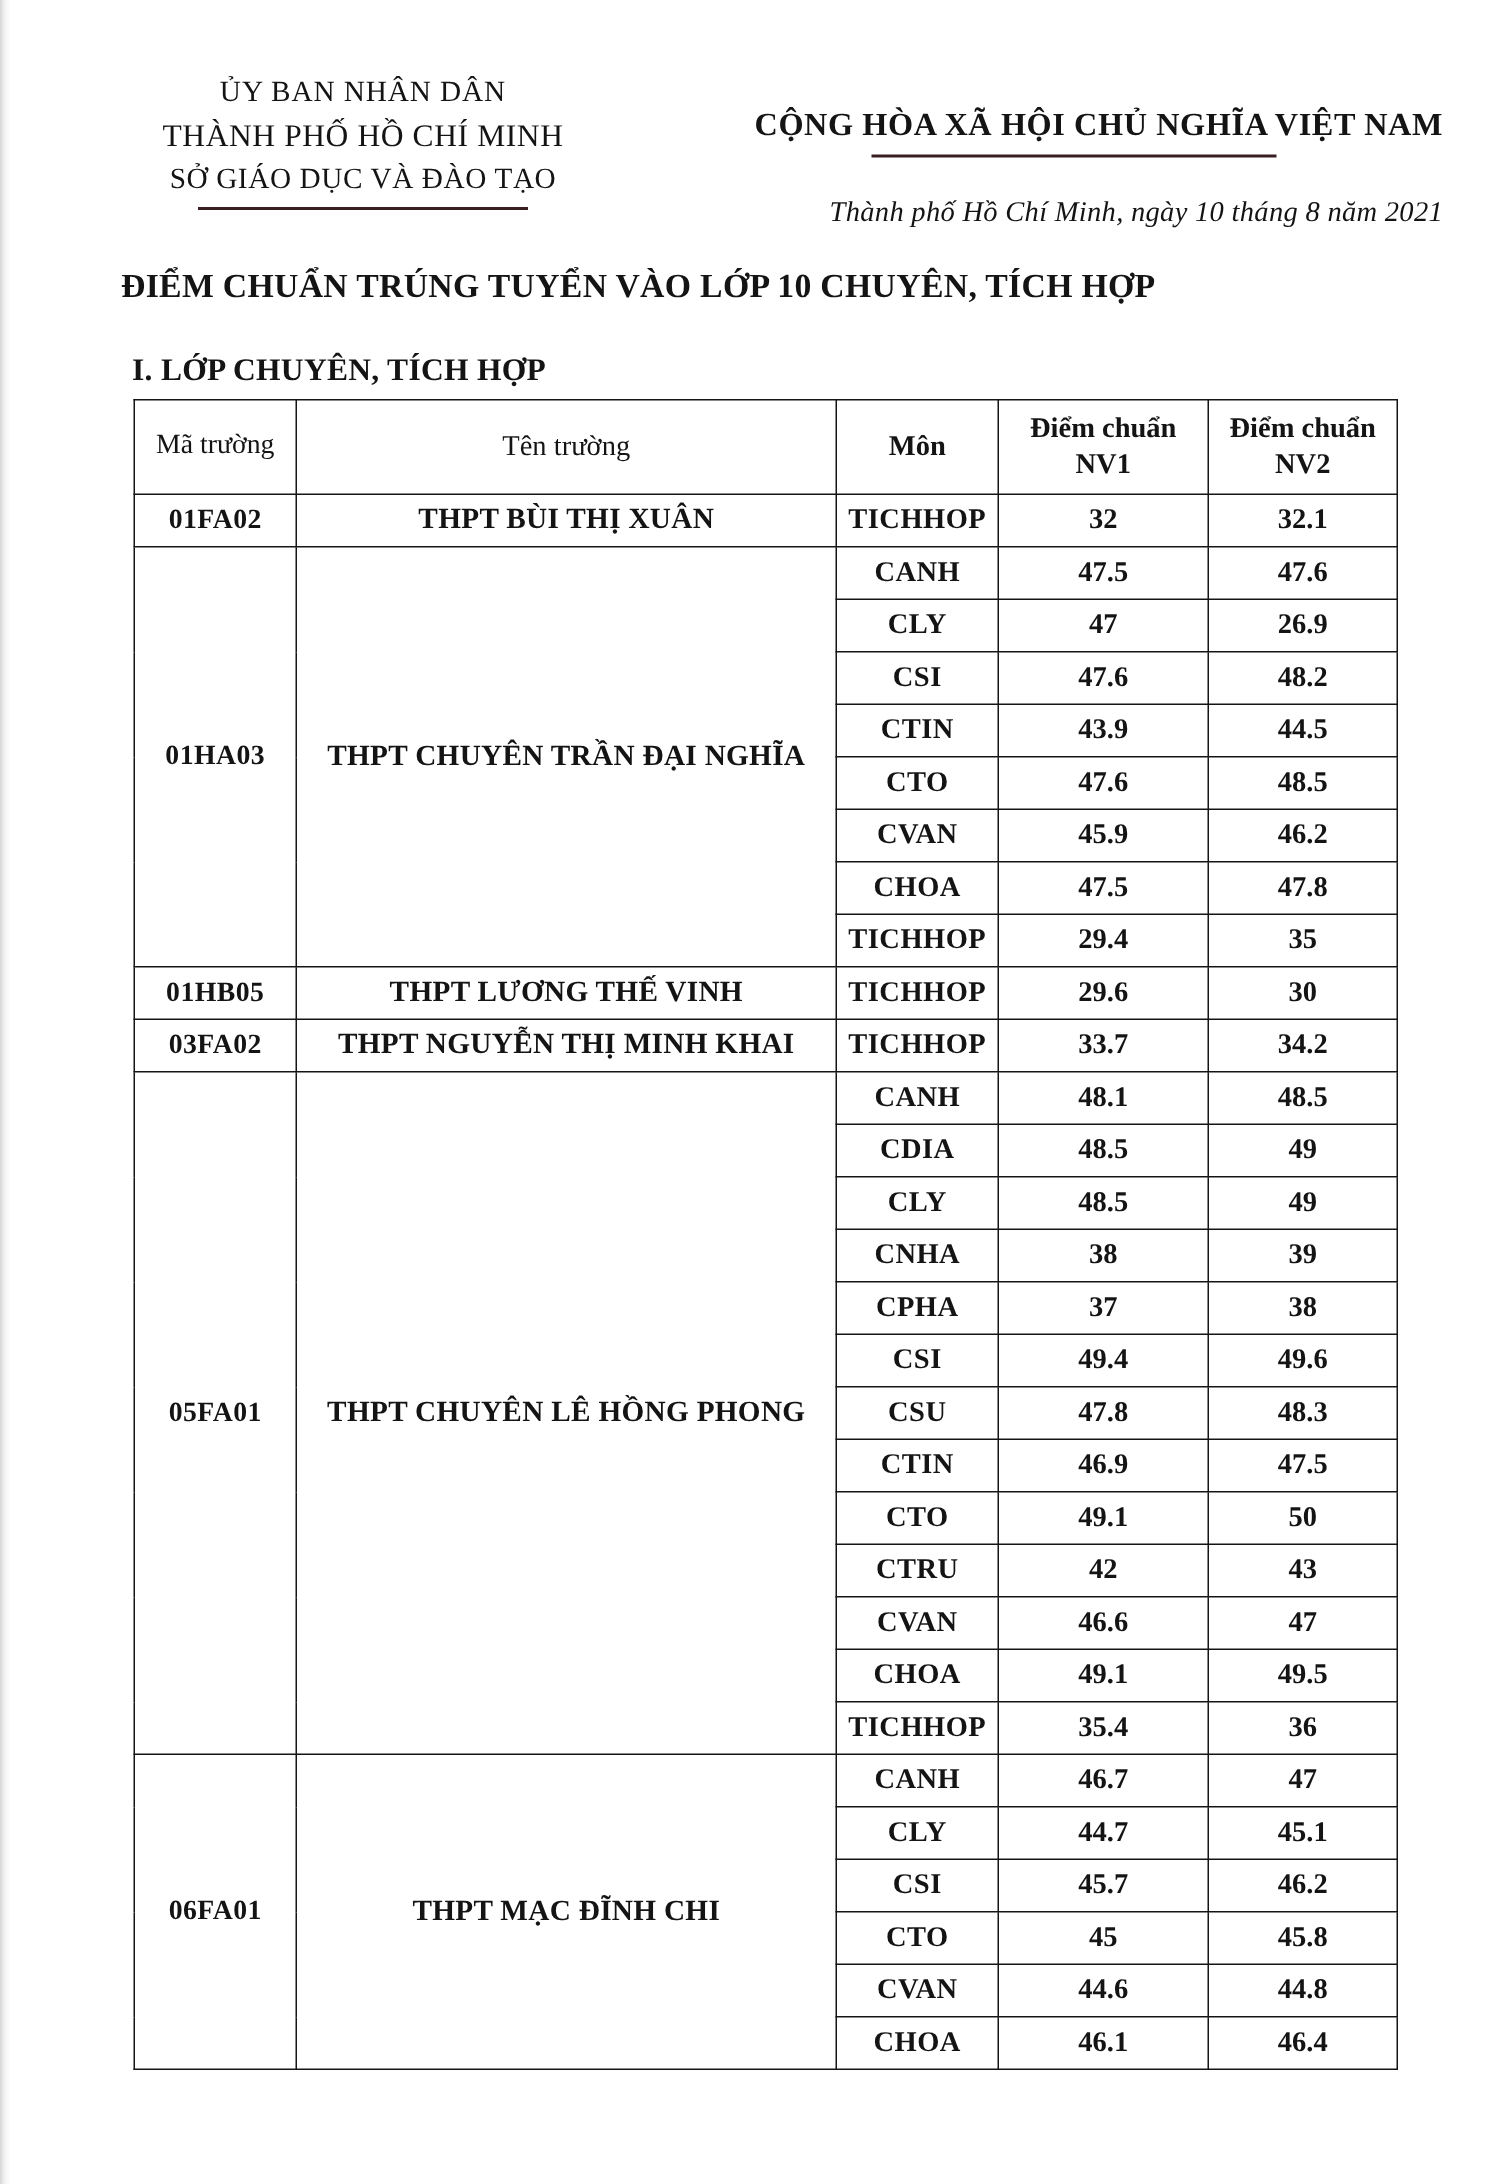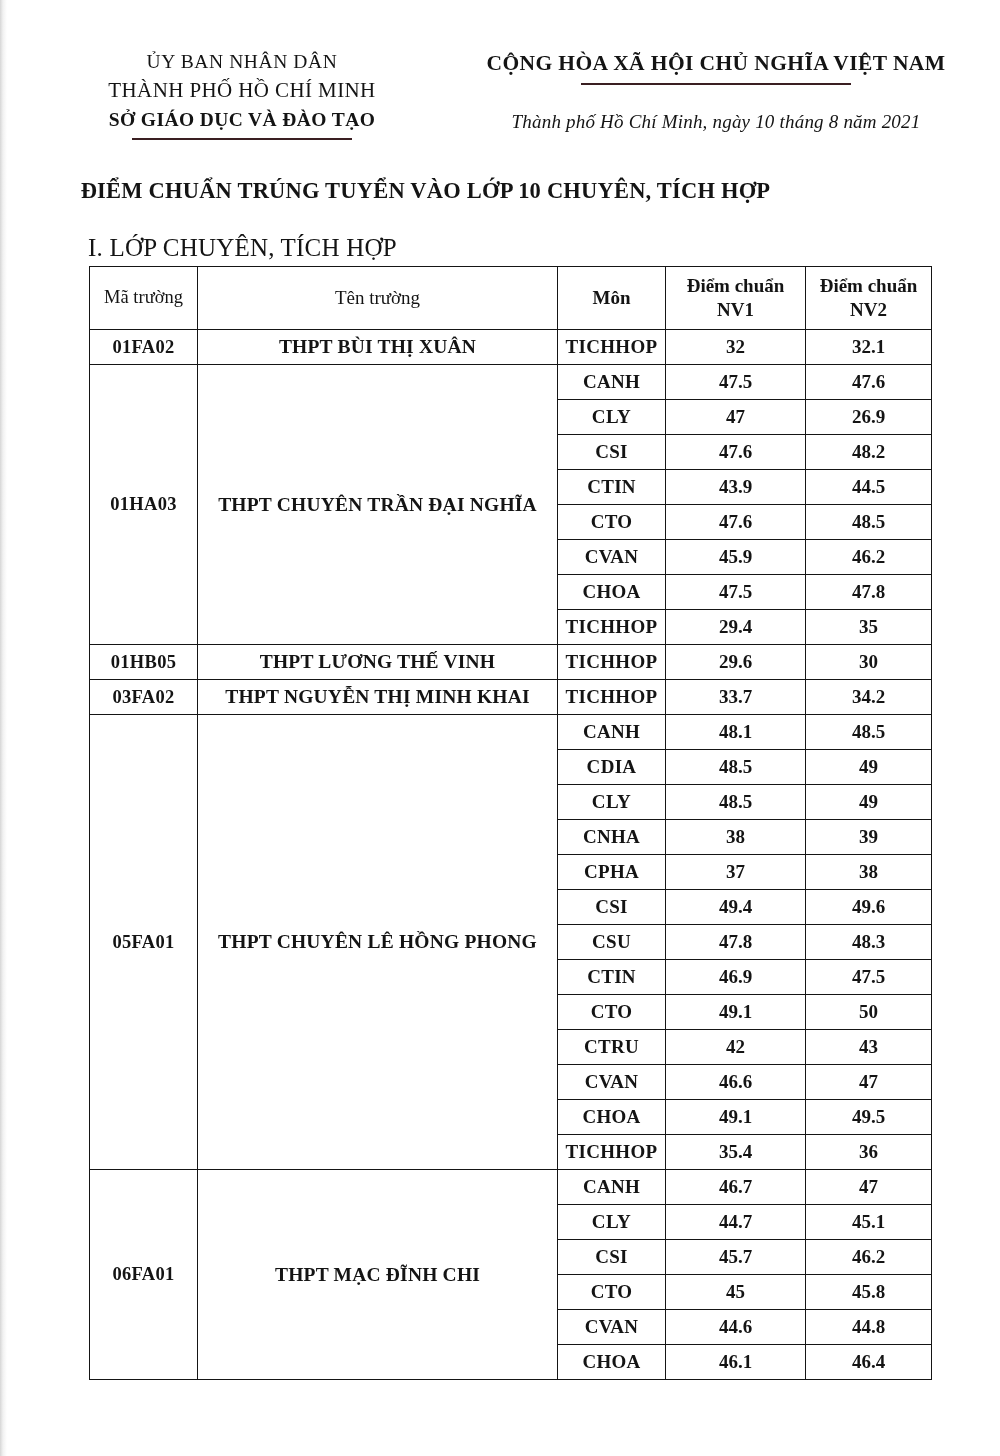--- a/index.html
+++ b/index.html
@@ -43,41 +43,42 @@
     display: flex;
   }
   .lh-left {
     width: 470px;
     text-align: center;
     padding-left: 14px;
     box-sizing: border-box;
   }
   .lh-right {
     width: 530px;
-    text-align: center;
+    text-align: right;
     box-sizing: border-box;
     padding-right: 38px;
+    margin-top: 20px;
   }
   .lh-line1 {
     font-size: 19.5px;
     letter-spacing: 0.6px;
     line-height: 1.42;
     font-weight: 400;
   }
   .lh-line2 {
     font-size: 21px;
     letter-spacing: 0.4px;
     line-height: 1.42;
     font-weight: 400;
   }
   .lh-line3 {
     font-size: 19.5px;
     letter-spacing: 0.4px;
     line-height: 1.42;
-    font-weight: 700;
+    font-weight: 400;
     display: inline-block;
     position: relative;
   }
   .rule-under {
     display: block;
     height: 2px;
     background: #3a1f22;
     margin: 5px auto 0 auto;
   }
   .r1 { width: 220px; }
@@ -125,22 +126,22 @@
     text-align: center;
     font-size: 19.5px;
     font-weight: 700;
     padding-left: 26px;
     box-sizing: border-box;
   }
   .section-heading {
     position: absolute;
     top: 234px;
     left: 88px;
-    font-size: 25px;
-    font-weight: 400;
+    font-size: 21px;
+    font-weight: 700;
     letter-spacing: 0.2px;
   }
 
   
   .table-wrap {
     position: absolute;
     top: 266px;
     left: 89px;
     width: 842px;
   }

